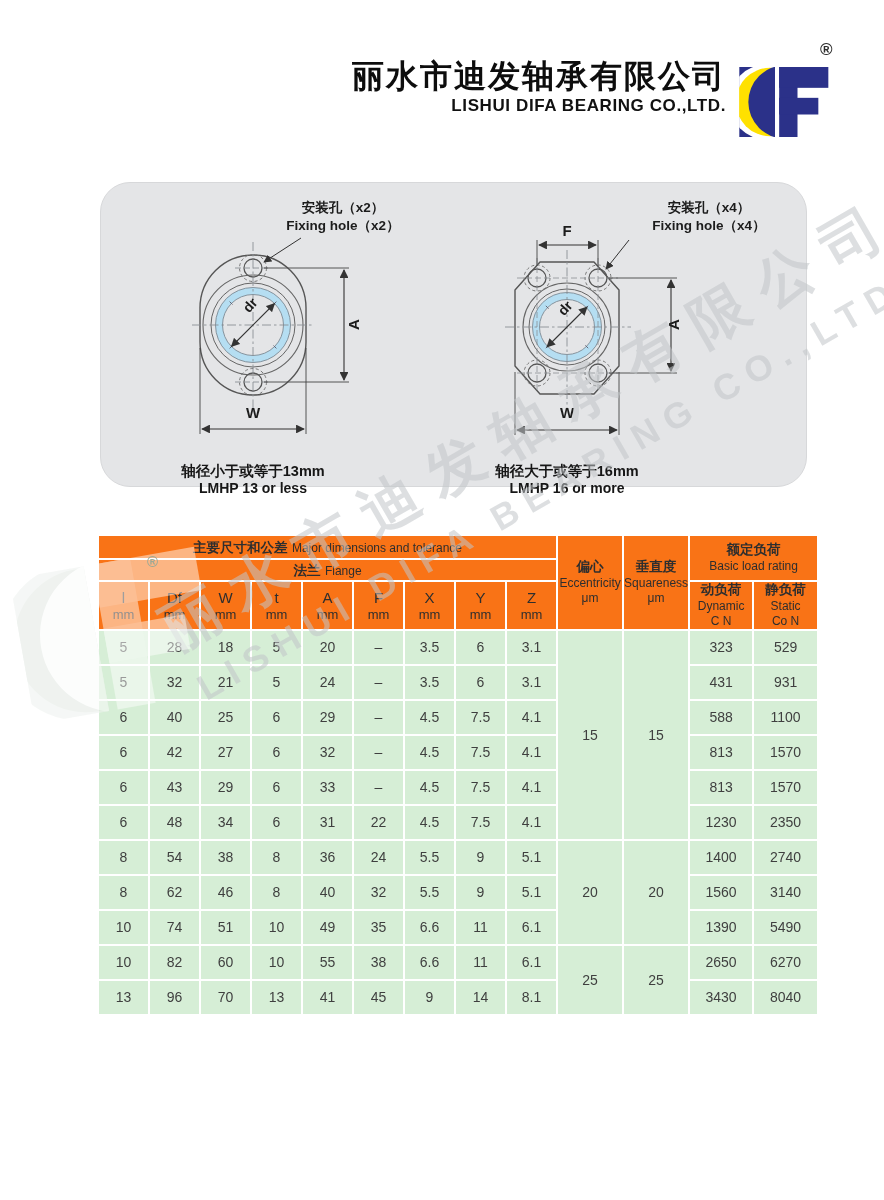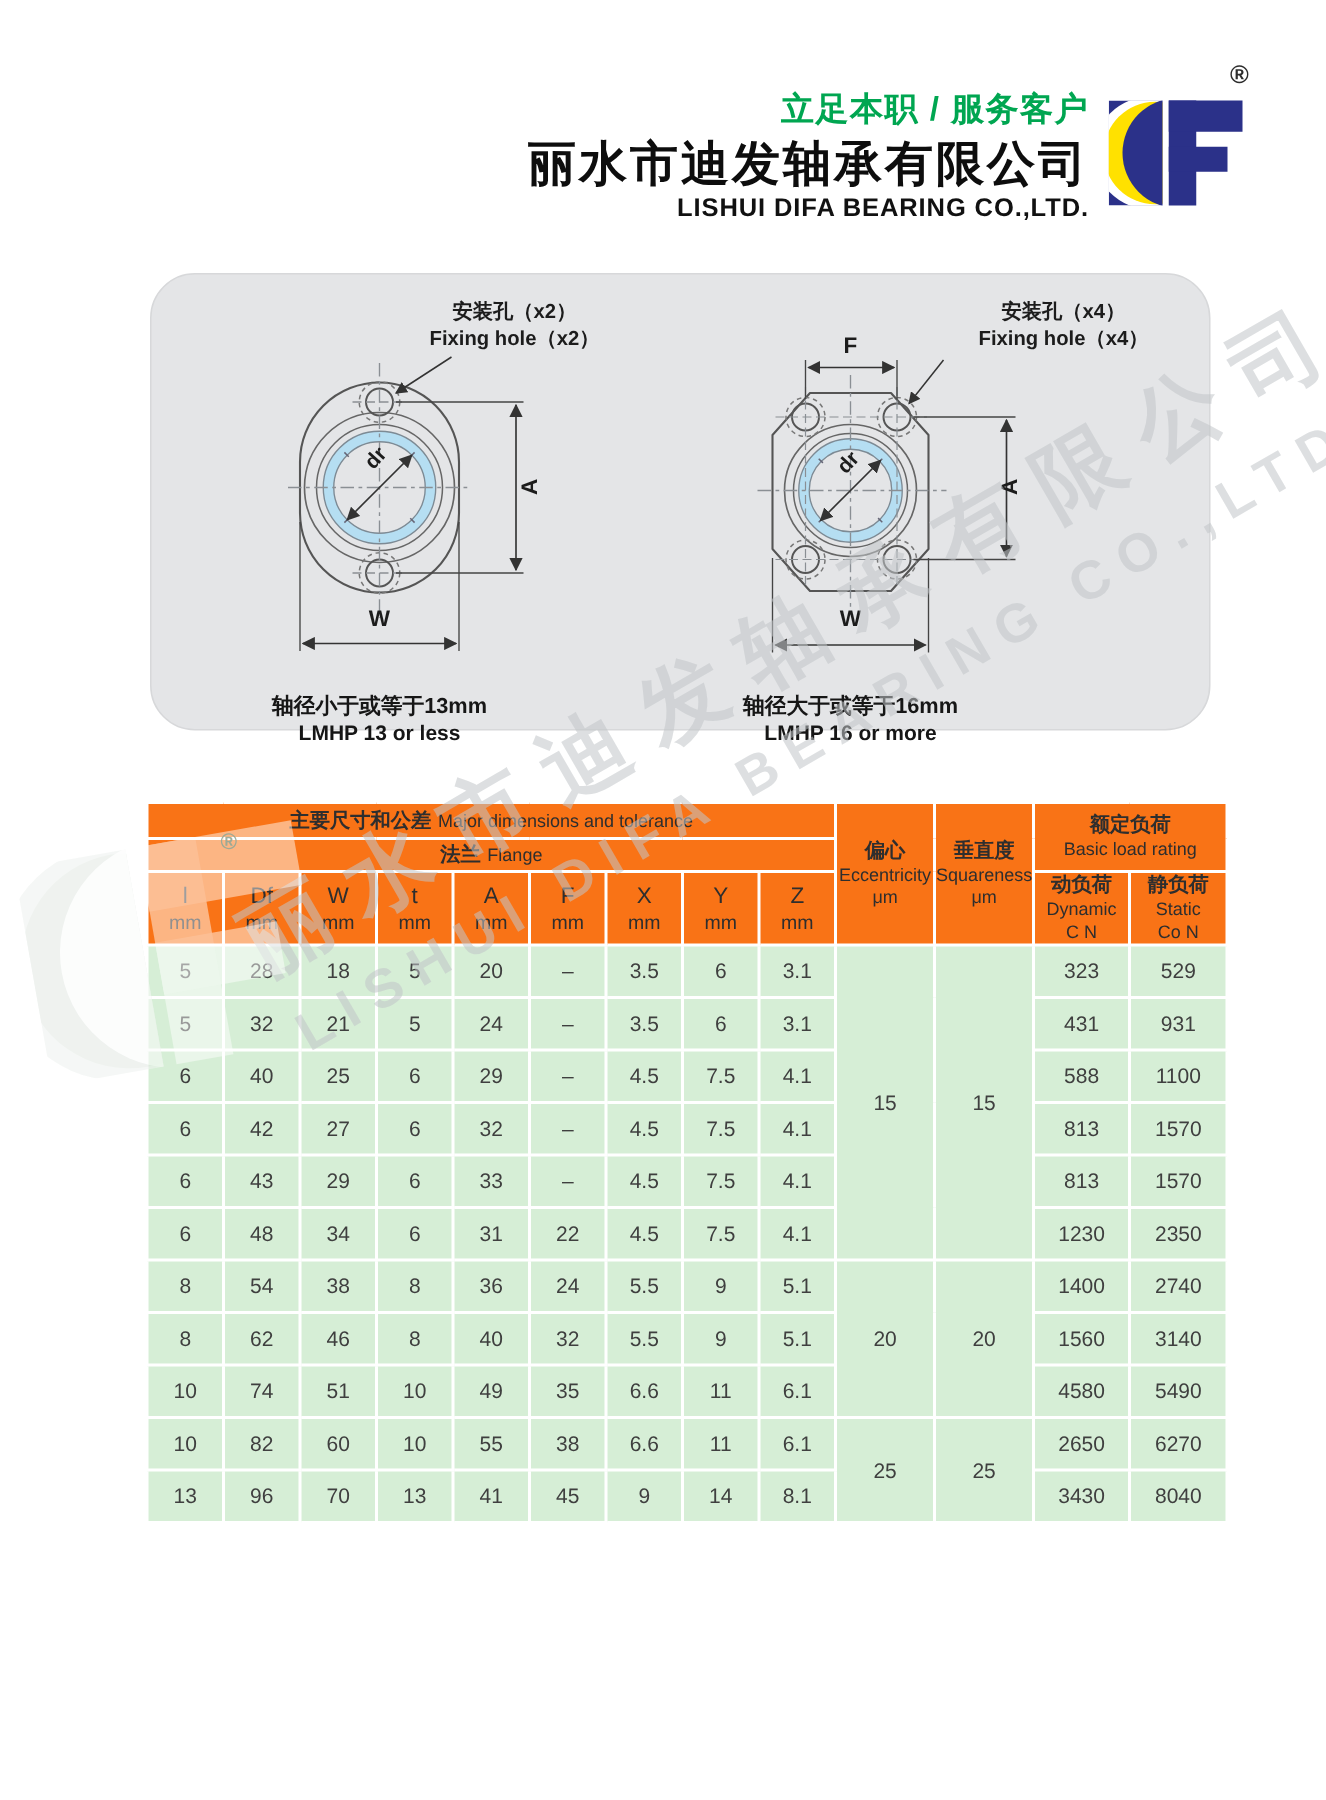--- a/index.html
+++ b/index.html
@@ -50,21 +50,20 @@
   th.col-head .unit { font-size:13px; line-height:1.2; }
   .stack div { line-height:1.25; }
   
   .footer { position:absolute; left:97px; top:1026px; width:720px; text-align:right;
             font-size:14px; line-height:1.5; color:#3a3a42; font-weight:bold; }
 </style>
 </head>
 <body>
 
 <div class="hdr-text">
-  <div class="slogan">立足本职 / 服务客户</div>
   <div class="company-cn">丽水市迪发轴承有限公司</div>
   <div class="company-en">LISHUI DIFA BEARING CO.,LTD.</div>
 </div>
 
 <div class="logo-box">
   <svg width="100" height="88" viewBox="0 0 120 100">
     <defs>
         <clipPath id="dclip">
           <rect x="5" y="8" width="43" height="84"></rect>
         </clipPath>
@@ -412,21 +411,21 @@
         <tr>
           <td>10</td>
           <td>74</td>
           <td>51</td>
           <td>10</td>
           <td>49</td>
           <td>35</td>
           <td>6.6</td>
           <td>11</td>
           <td>6.1</td>
-          <td>4580</td>
+          <td>1390</td>
           <td>5490</td>
         </tr>
         <tr>
           <td>10</td>
           <td>82</td>
           <td>60</td>
           <td>10</td>
           <td>55</td>
           <td>38</td>
           <td>6.6</td>

